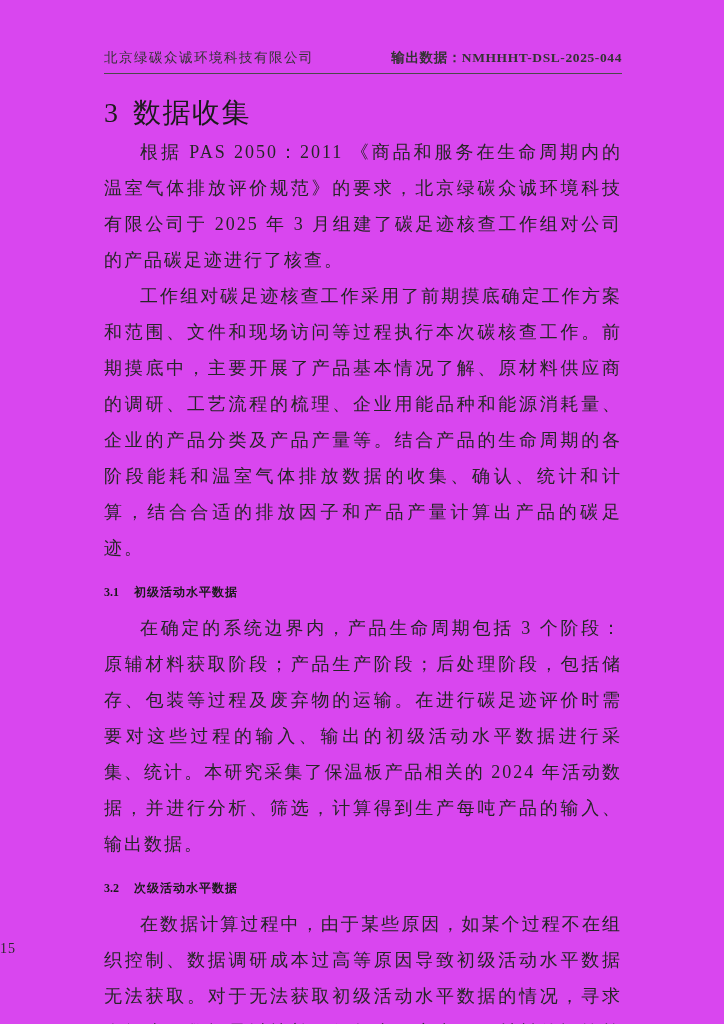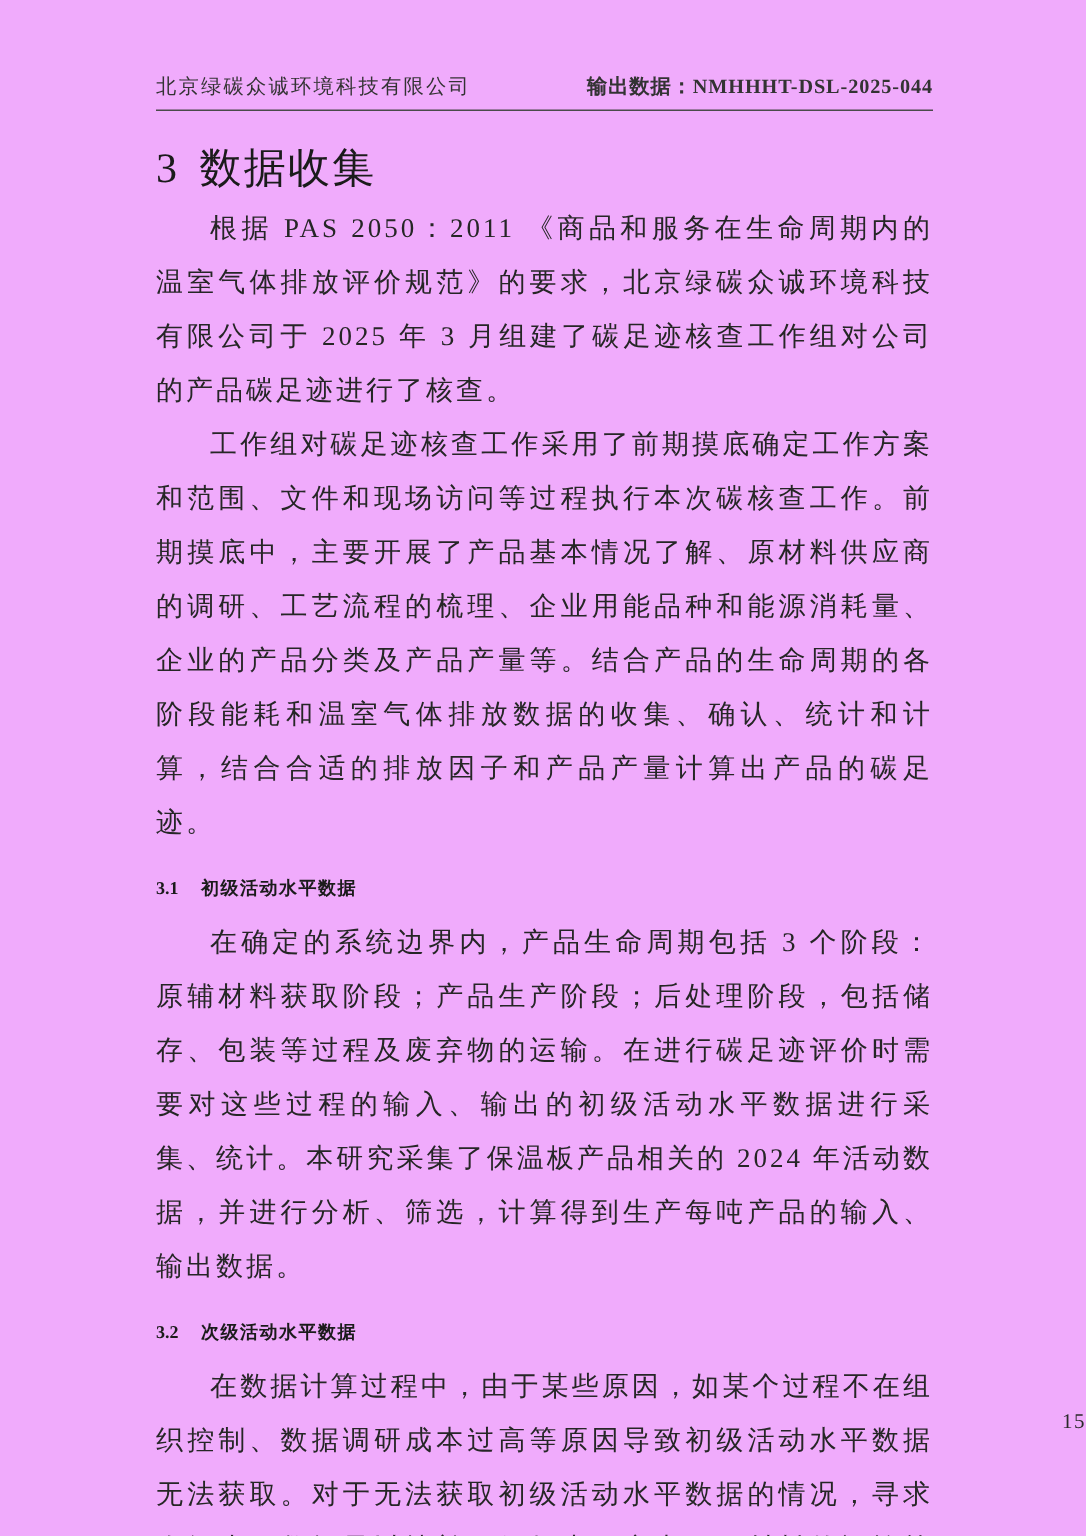--- a/index.html
+++ b/index.html
@@ -4,21 +4,21 @@
 <style>
   html, body {
     margin: 0;
     padding: 0;
     background: #ffffff;
   }
   .page {
     position: relative;
     width: 724px;
     height: 1024px;
-    background: #f0abfc;
+    background: #d946ef;
     overflow: hidden;
     font-family: "Liberation Serif", "DejaVu Serif", serif;
     color: #222222;
   }
   .content {
     padding: 48px 102px 0 104px;
   }
   
   .doc-header {
     display: flex;
@@ -70,21 +70,21 @@
     text-justify: inter-character;
     text-indent: 2em;
     color: #262626;
   }
   
   .page-num {
     position: absolute;
     top: 941px;
     left: 0;
     width: 100%;
-    text-align: right;
+    text-align: left;
     font-size: 14px;
     letter-spacing: 1px;
     color: #2a2a2a;
   }
 </style>
 </head>
 <body>
 
 <div class="page">
   <div class="content">

